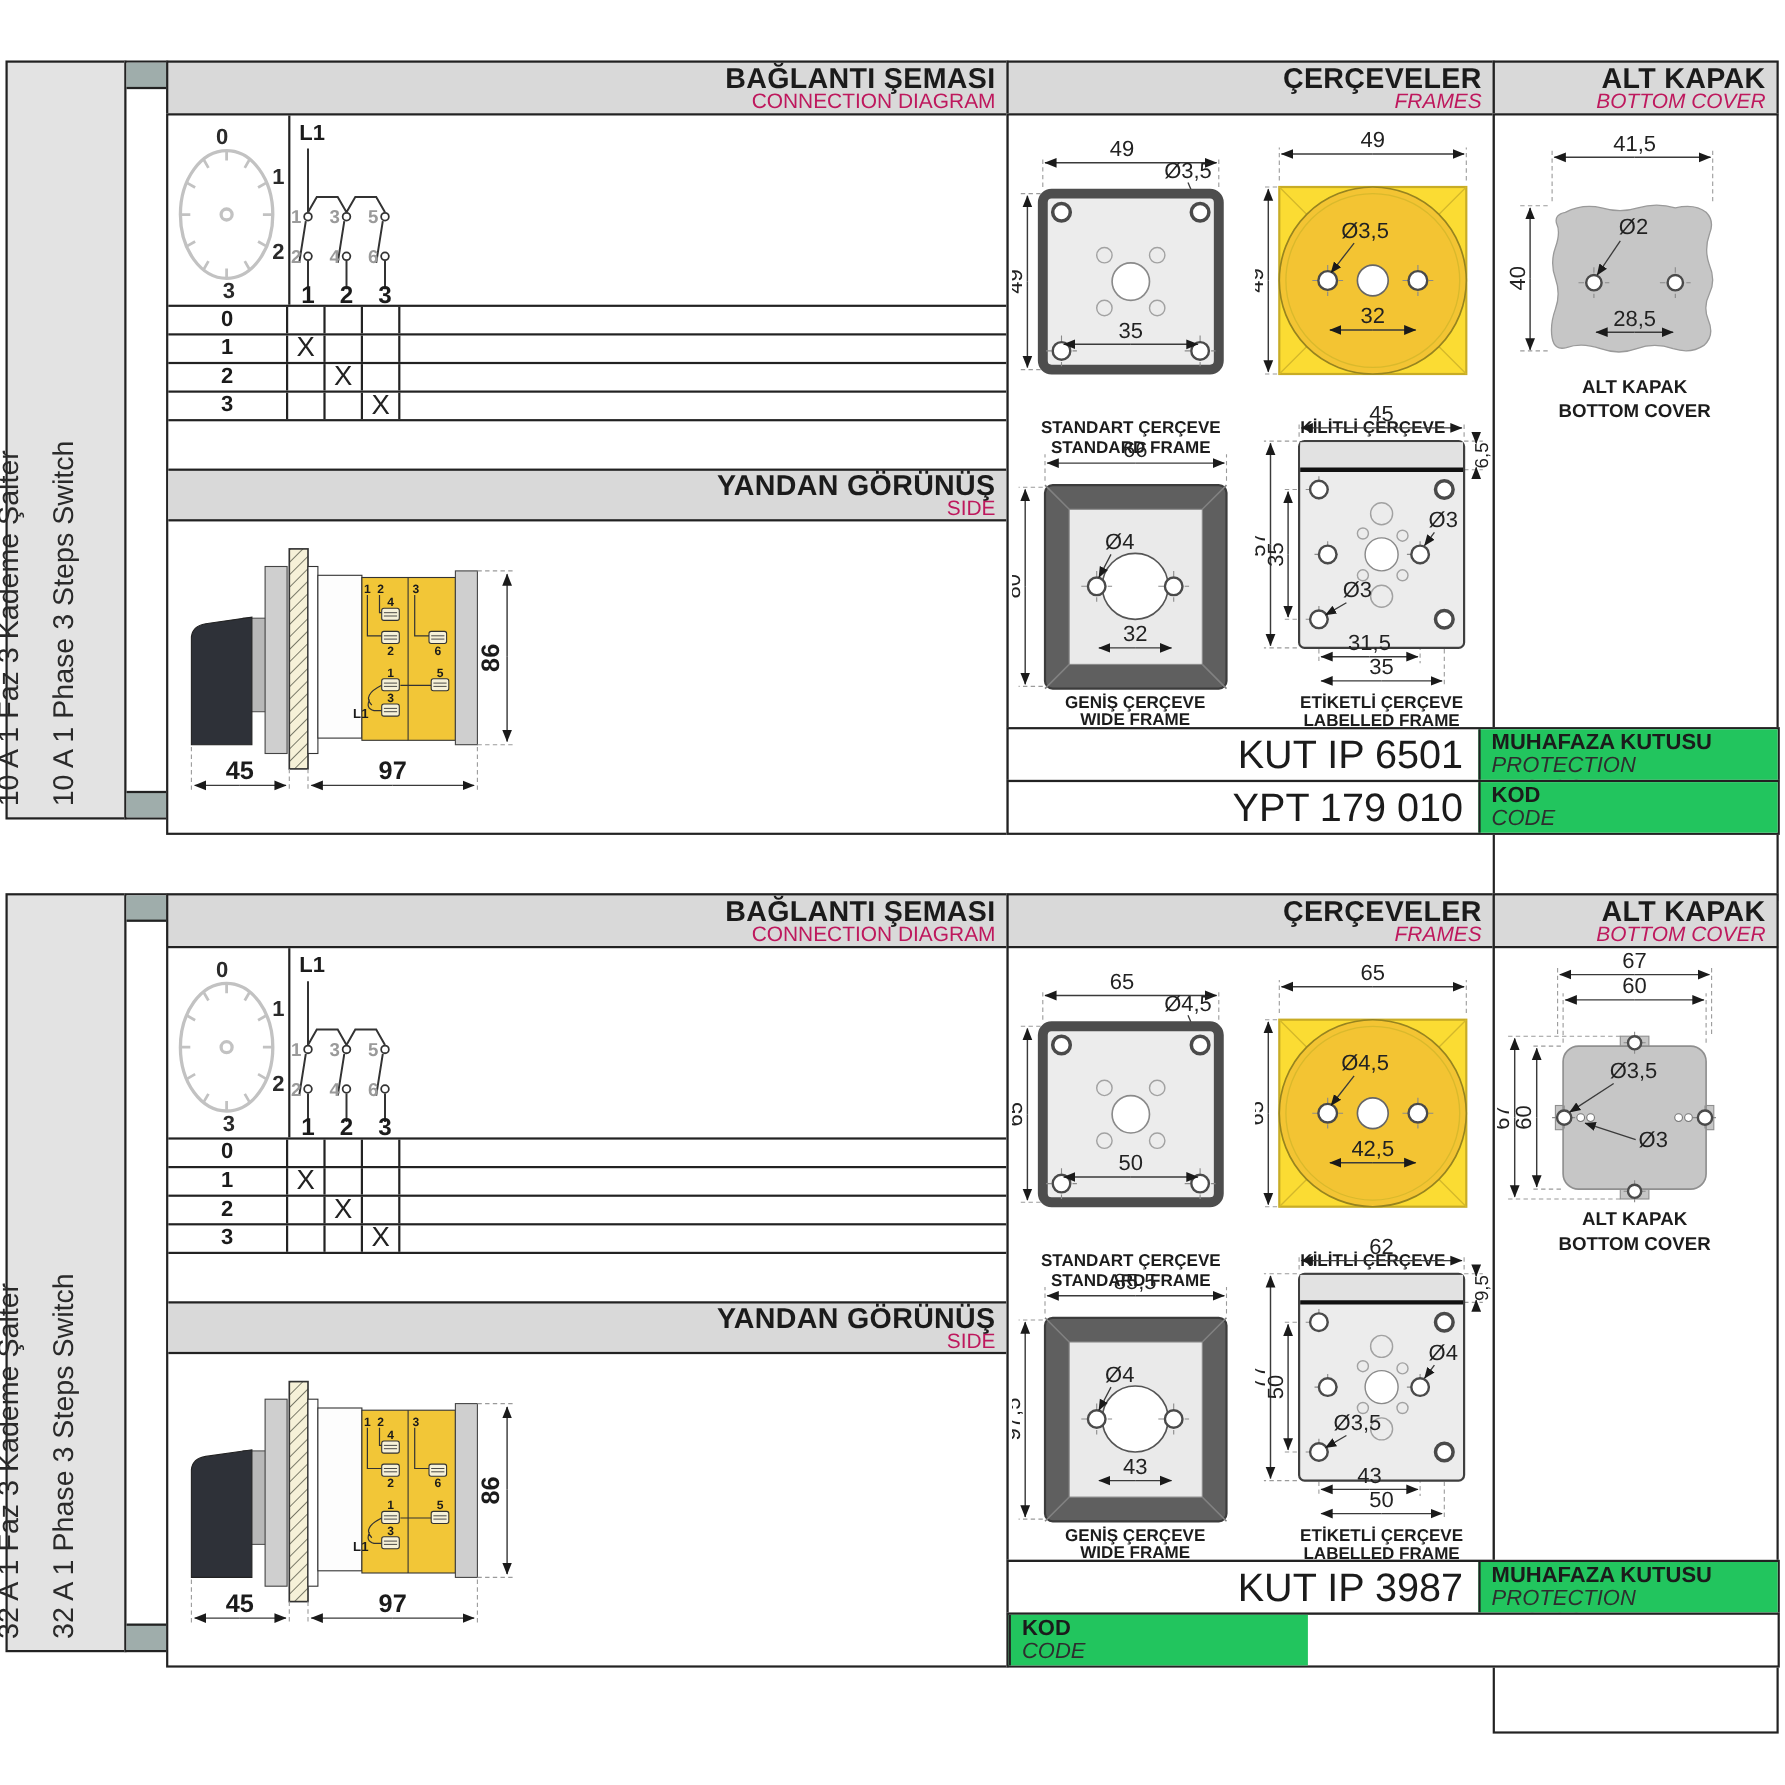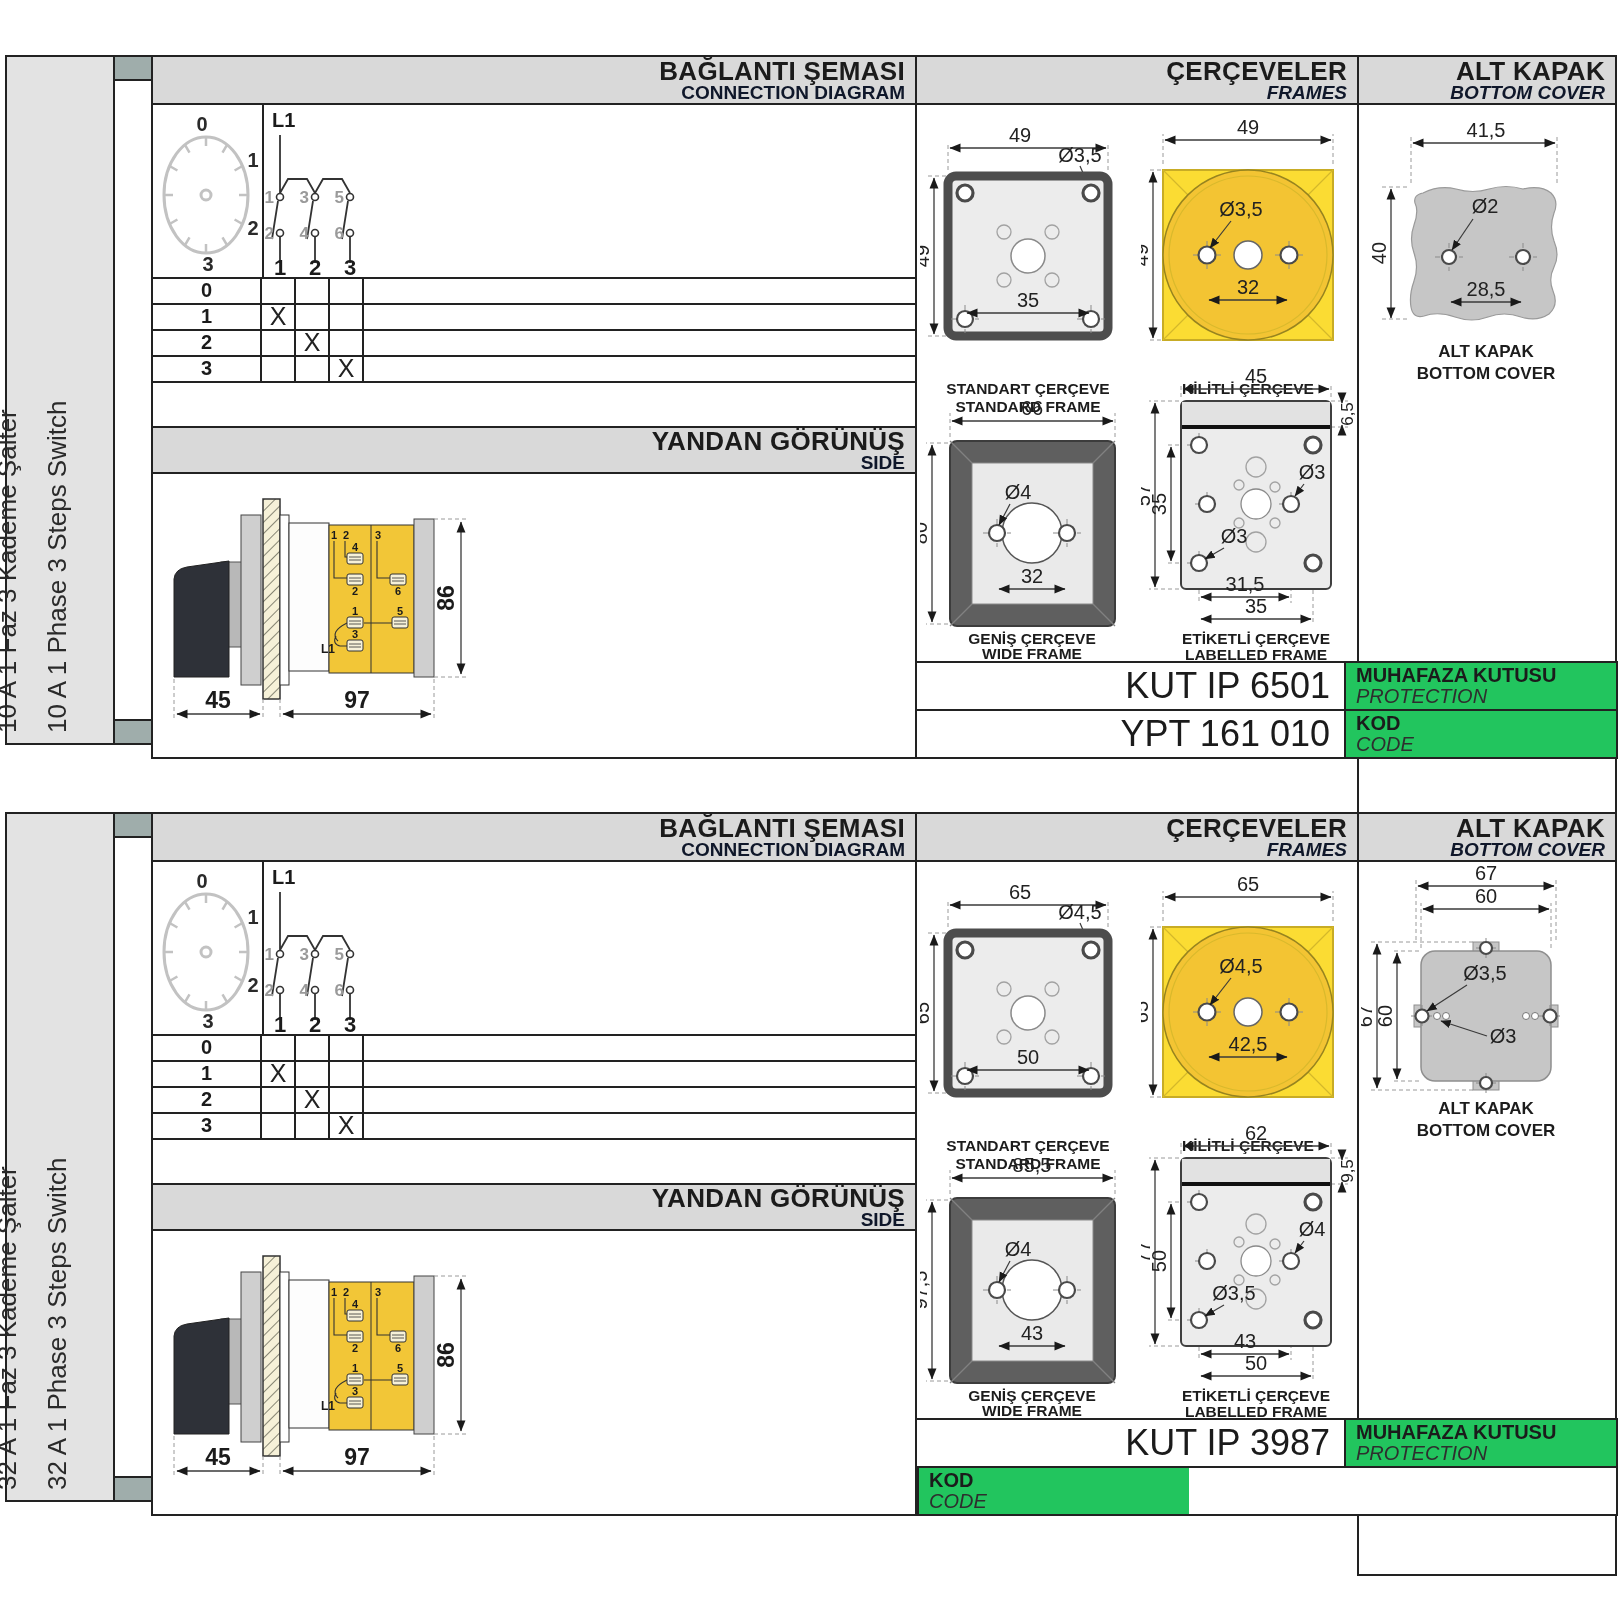--- a/index.html
+++ b/index.html
@@ -14,21 +14,21 @@
   .strip{position:absolute;left:108px;top:0;width:40px;height:690px;background:#fff;border:2px solid #222;}
   .strip-sq{position:absolute;left:0;right:0;height:24px;background:#9fadab;}
   .strip-sq.top{top:0;border-bottom:2px solid #222;}
   .strip-sq.bot{bottom:0;border-top:2px solid #222;}
   
   .hdr{position:absolute;top:0;height:50px;background:#d9d9d9;border:2px solid #222;text-align:right;padding:3px 10px 0 0;}
   .hdr-conn{left:146px;width:766px;}
   .hdr-frames{left:910px;width:444px;}
   .hdr-cover{left:1352px;width:260px;}
   .hdr-tr{font-weight:bold;font-size:26px;line-height:23px;color:#1b1b1b;letter-spacing:.3px;text-align:right;}
-  .hdr-en{font-size:19px;line-height:20px;color:#0f172a;font-weight:bold;}
+  .hdr-en{font-size:19px;line-height:20px;color:#be185d;}
   .it{font-style:italic;}
   
   .sec{position:absolute;background:#fff;border:2px solid #222;}
   .sec-conn{left:146px;top:48px;width:766px;height:656px;}
   .sec-frames{left:910px;top:48px;width:444px;height:560px;}
   .sec-cover{left:1352px;top:48px;width:260px;height:716px;}
   .dial-cell{position:absolute;left:0;top:0;width:111px;height:172px;border-right:2px solid #222;}
   .circuit-cell{position:absolute;left:111px;top:0;width:650px;height:172px;}
   
   .ttable{position:absolute;left:0;top:172px;width:100%;border-bottom:2px solid #222;}
@@ -444,21 +444,21 @@
   </div>
 
   <div class="code-row row-kut">
     <div class="code-val">KUT IP 6501</div>
     <div class="code-lab">
       <div class="lab-tr">MUHAFAZA KUTUSU</div>
       <div class="lab-en it">PROTECTION ENCLOSURE</div>
     </div>
   </div>
   <div class="code-row row-ypt">
-    <div class="code-val">YPT 161 010</div>
+    <div class="code-val">YPT 179 010</div>
     <div class="code-lab">
       <div class="lab-tr">KOD</div>
       <div class="lab-en it">CODE</div>
     </div>
   </div>
 
 </section>
 
 <section class="panel" data-variant="tabs">
 

